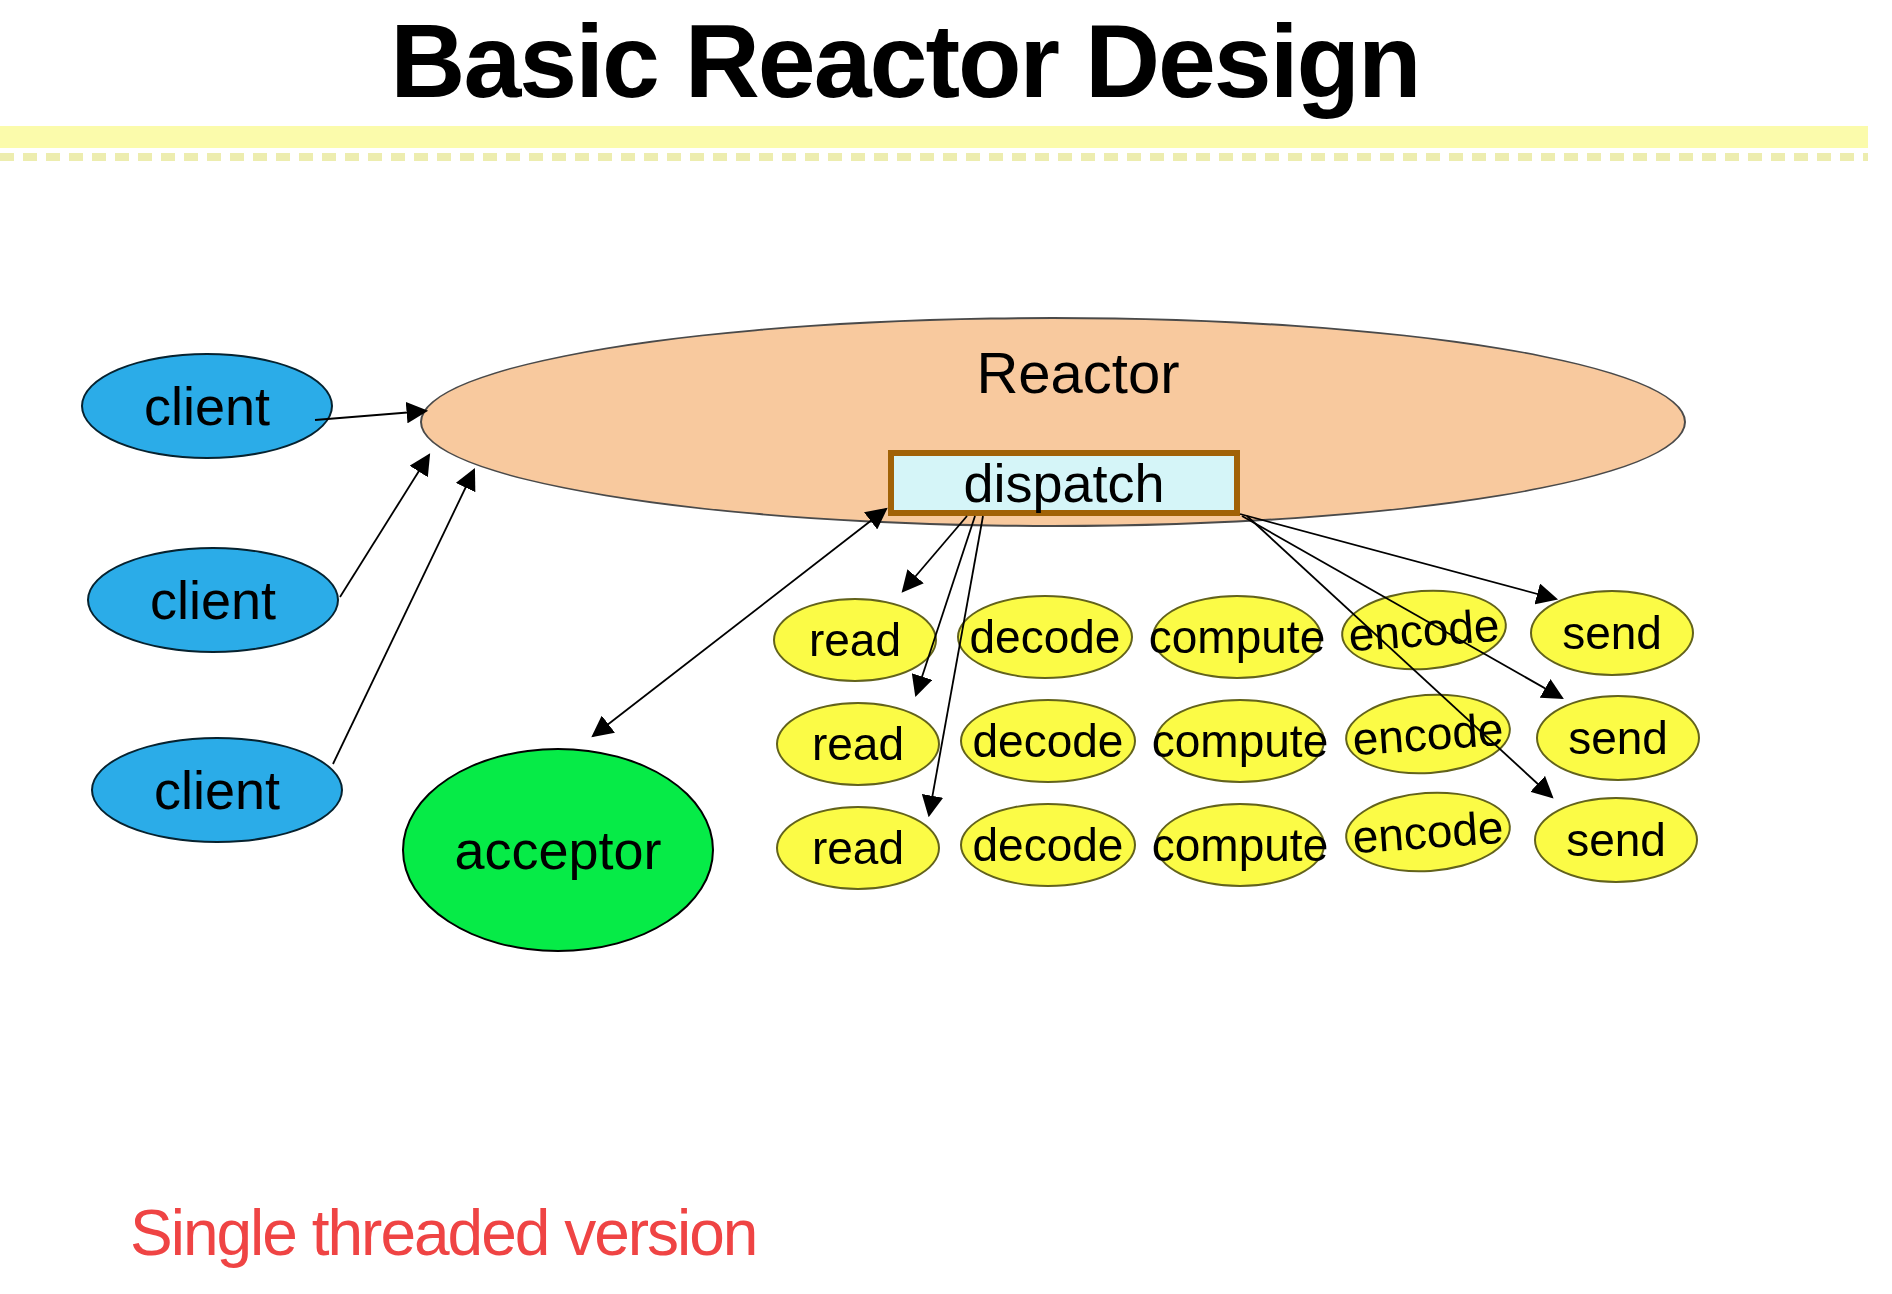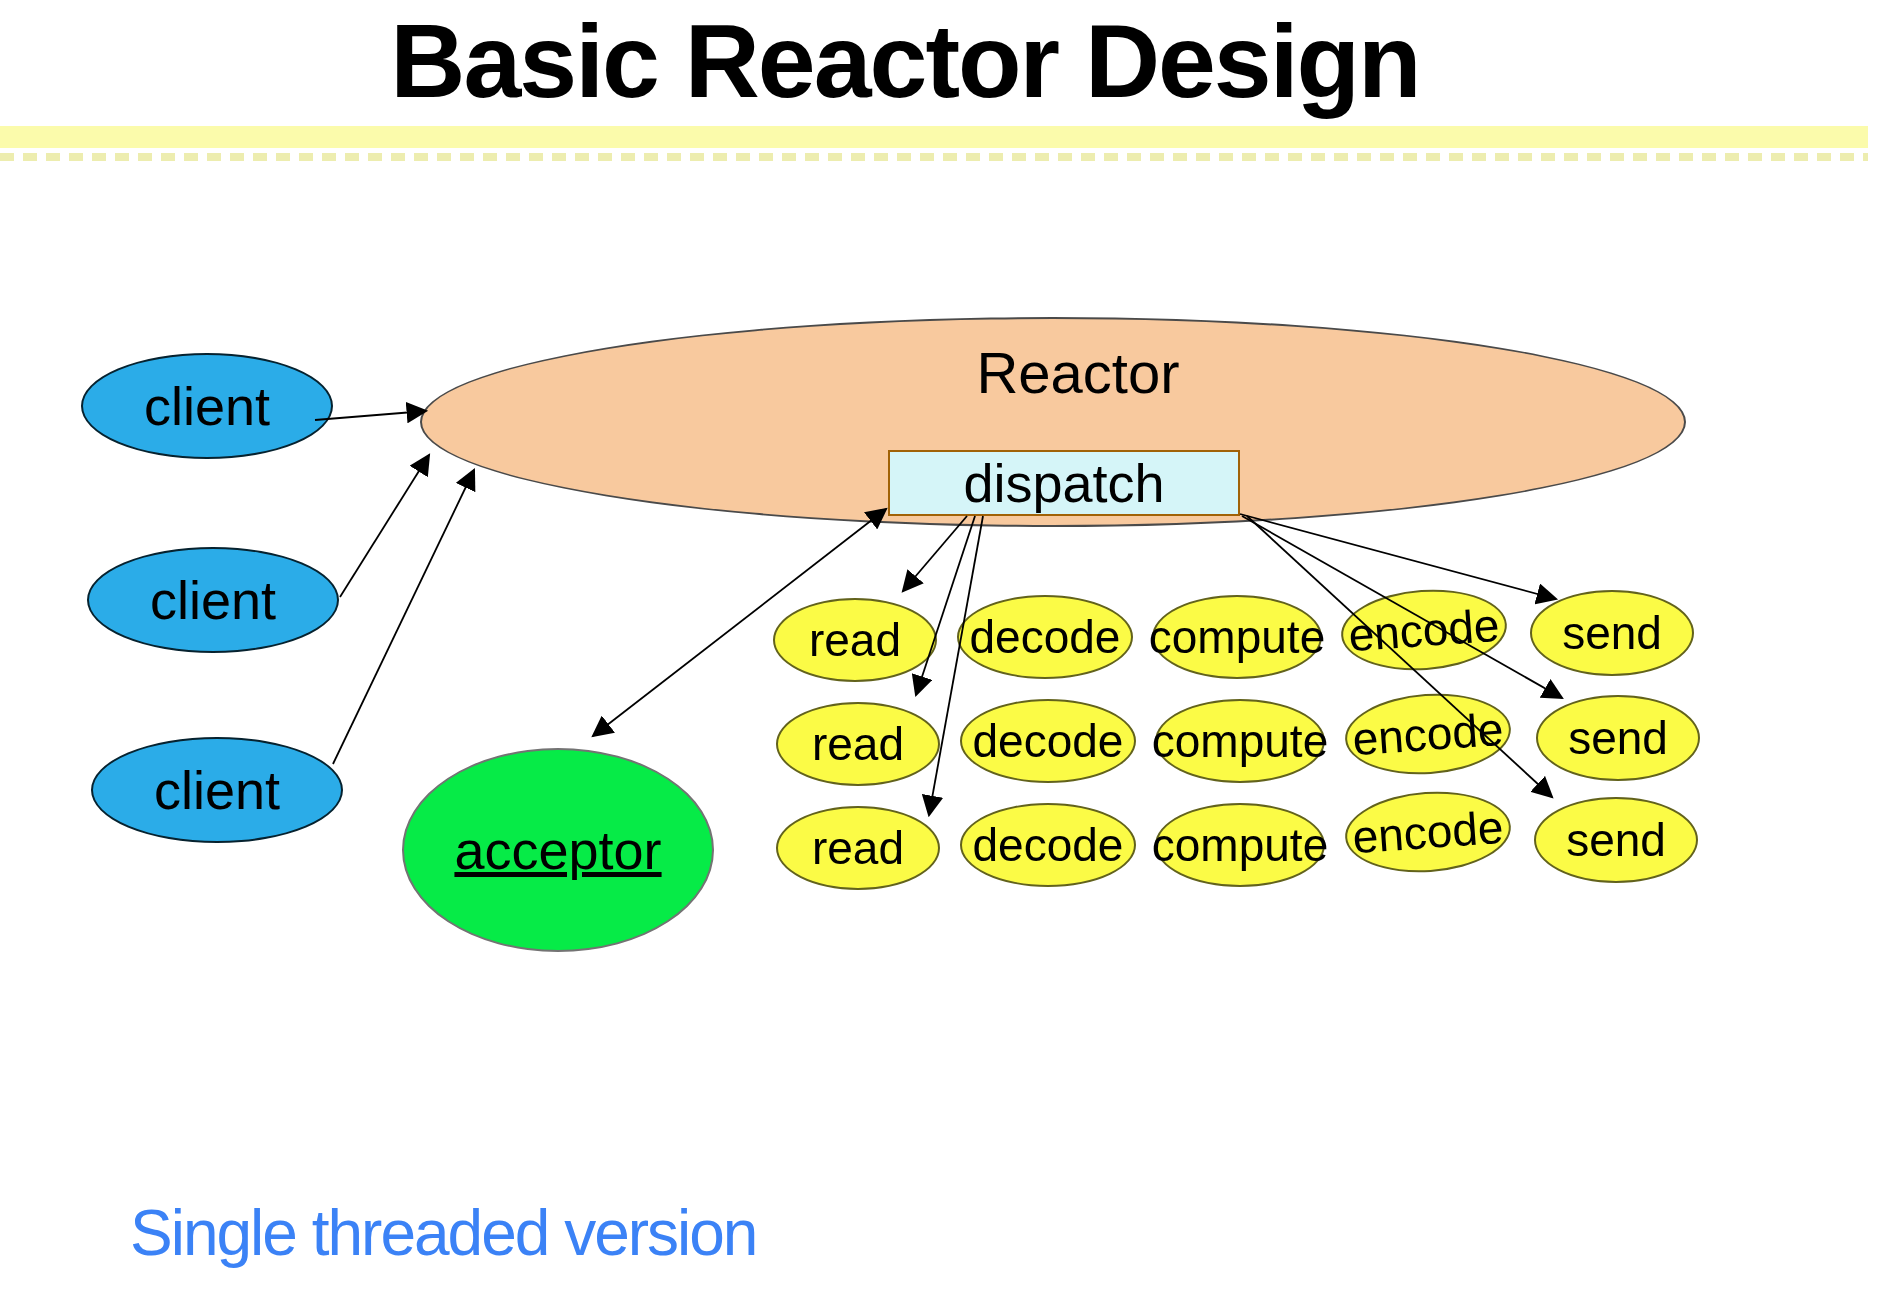--- a/index.html
+++ b/index.html
@@ -23,36 +23,36 @@
   .accent-dashes{position:absolute;left:0;top:153px;width:1868px;height:8px;z-index:1;
     background:repeating-linear-gradient(90deg,#EDEDAF 0 14px,transparent 14px 23px);}
 
   .ellipse{position:absolute;border-radius:50%;display:flex;align-items:center;
     justify-content:center;white-space:nowrap;z-index:3;}
   .reactor-ellipse{left:420px;top:317px;width:1266px;height:210px;
     background:var(--reactor_fill);border:2px solid #4a4a4a;z-index:2;}
   .reactor-label{position:absolute;left:928px;top:340px;width:300px;height:64px;
     display:flex;align-items:center;justify-content:center;font-size:58px;z-index:3;}
   .dispatch-box{position:absolute;left:888px;top:450px;width:352px;height:66px;
-    background:var(--dispatch_fill);border:2px solid #a16207;display:flex;align-items:center;
+    background:var(--dispatch_fill);border:6px solid #a16207;display:flex;align-items:center;
     justify-content:center;font-size:54px;z-index:4;}
   .client-node{width:252px;height:106px;background:var(--client_fill);
     border:2px solid #06222f;font-size:54px;}
   .acceptor-node{left:402px;top:748px;width:312px;height:204px;
-    background:var(--acceptor_fill);border:2px solid #737373;font-size:54px;text-decoration:underline;}
+    background:var(--acceptor_fill);border:2px solid #000000;font-size:54px;}
   .node{position:absolute;border-radius:50%;background:var(--stage_fill);
     border:2px solid #62621c;display:flex;align-items:center;justify-content:center;
     font-size:46px;white-space:nowrap;z-index:3;}
   .node.tilt{transform:rotate(-4deg);}
 
   .arrows{position:absolute;left:0;top:0;z-index:6;pointer-events:none;}
   .arrows line{stroke:var(--arrow);stroke-width:1.8px;}
 
   .footer-text{position:absolute;left:130px;top:1196px;font-size:64px;
-    letter-spacing:-2px;color:#3b82f6;z-index:5;}
+    letter-spacing:-2px;color:#ef4444;z-index:5;}
 </style>
 </head>
 <body>
 
 <div class="stage-wrap">
 
   <div class="slide-title">Basic Reactor Design</div>
   <div class="accent-bar"></div>
   <div class="accent-dashes"></div>
 

